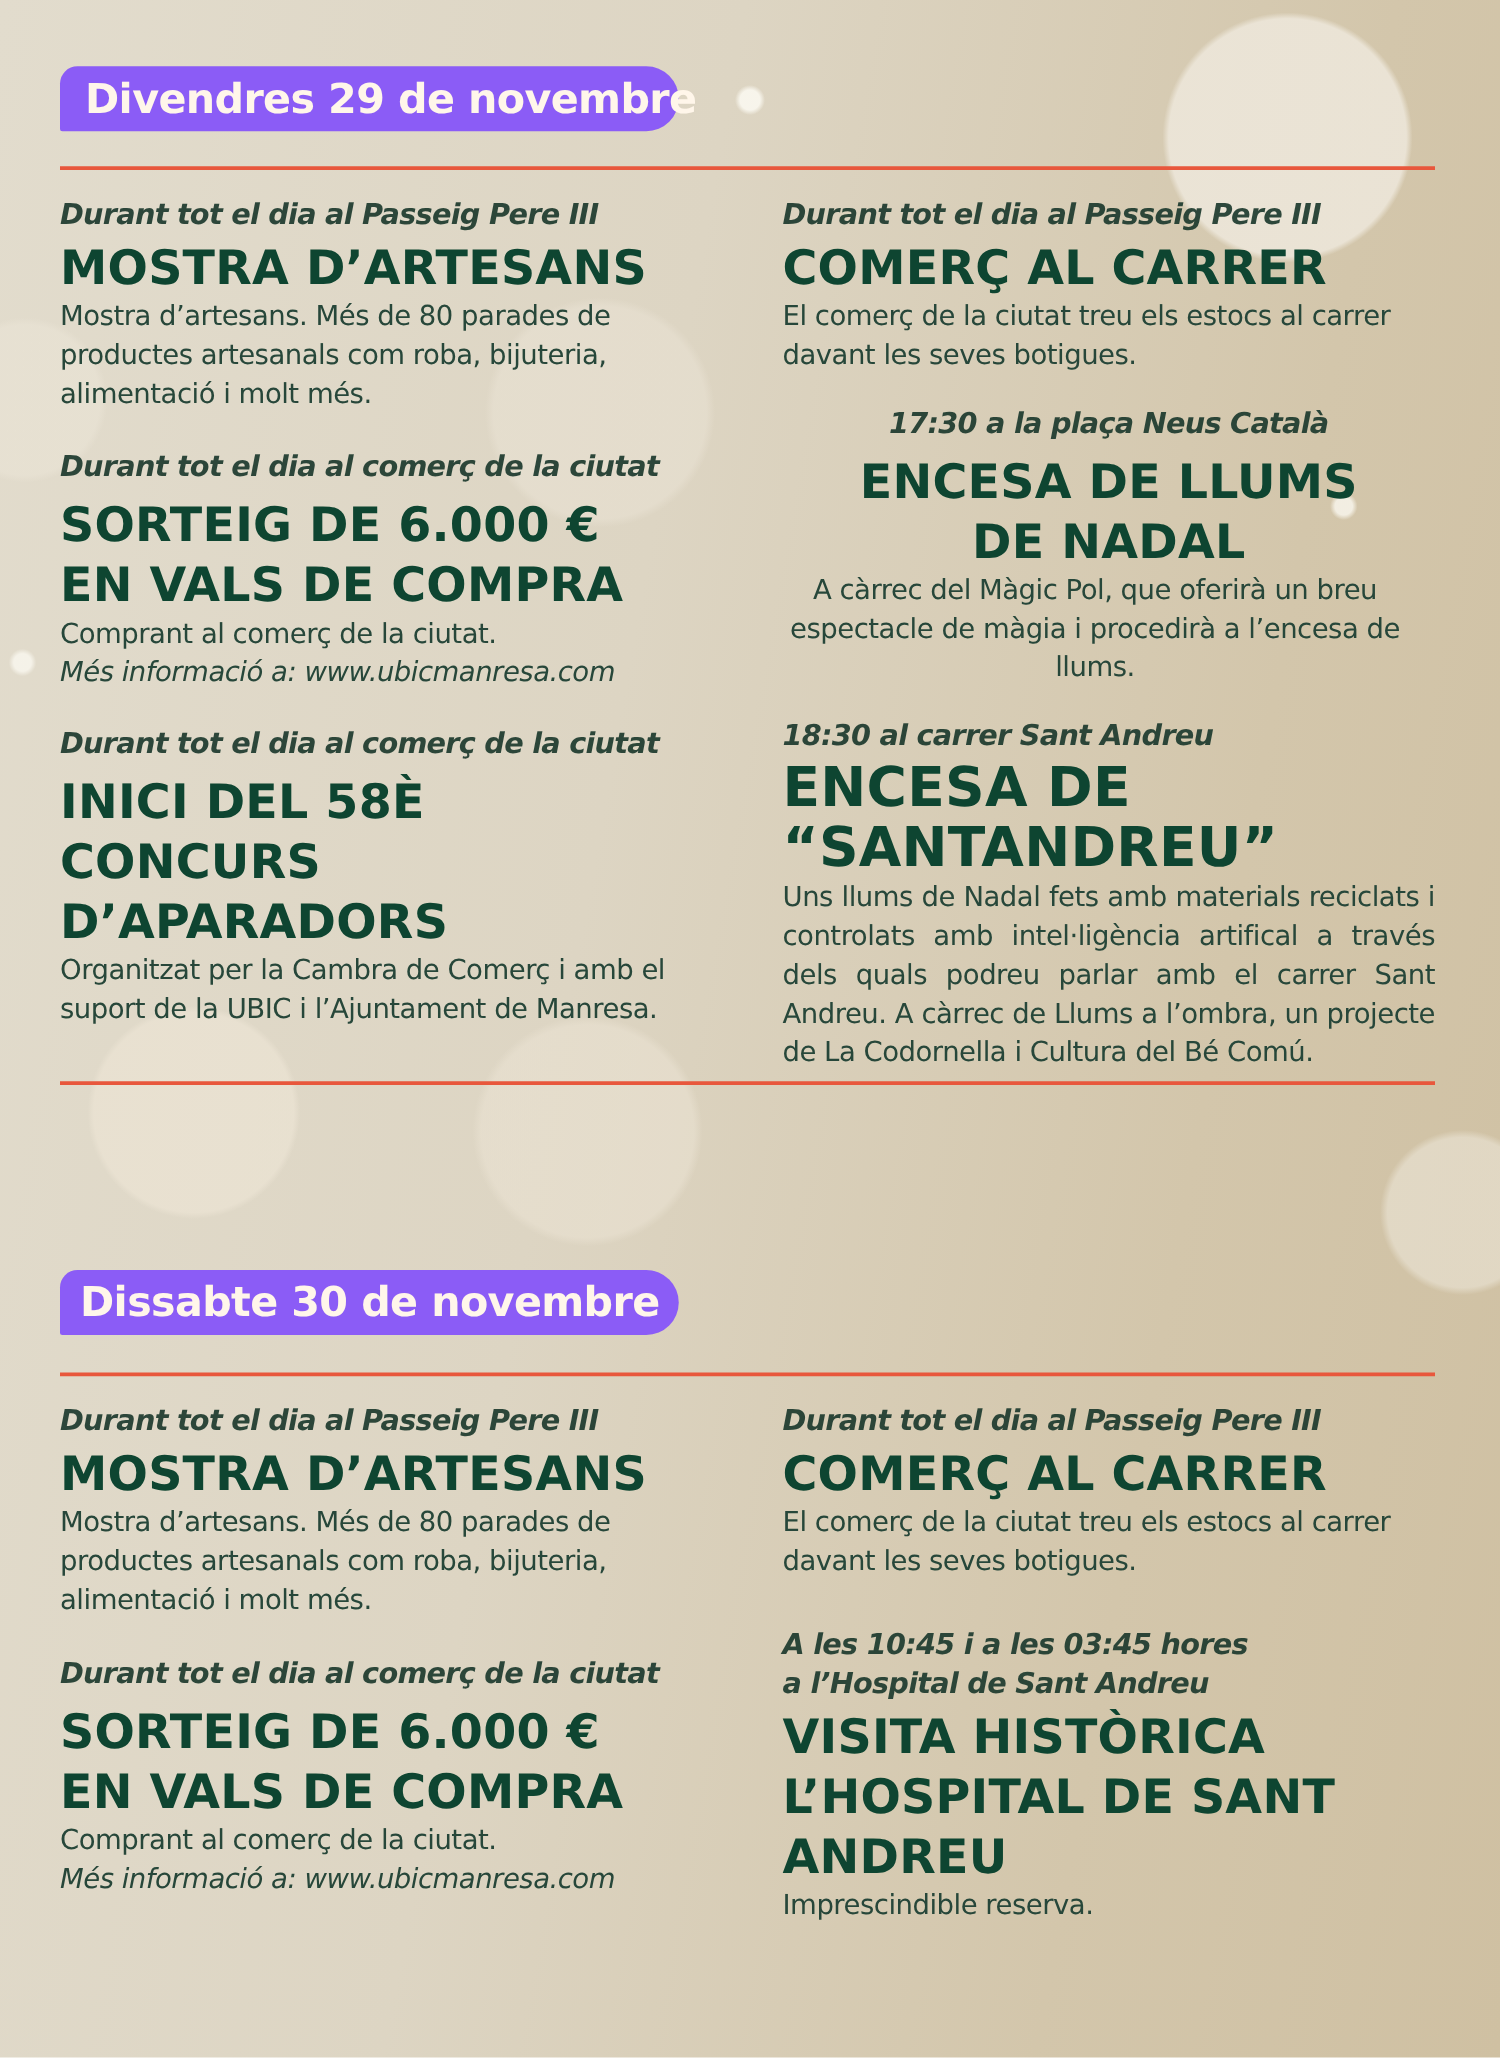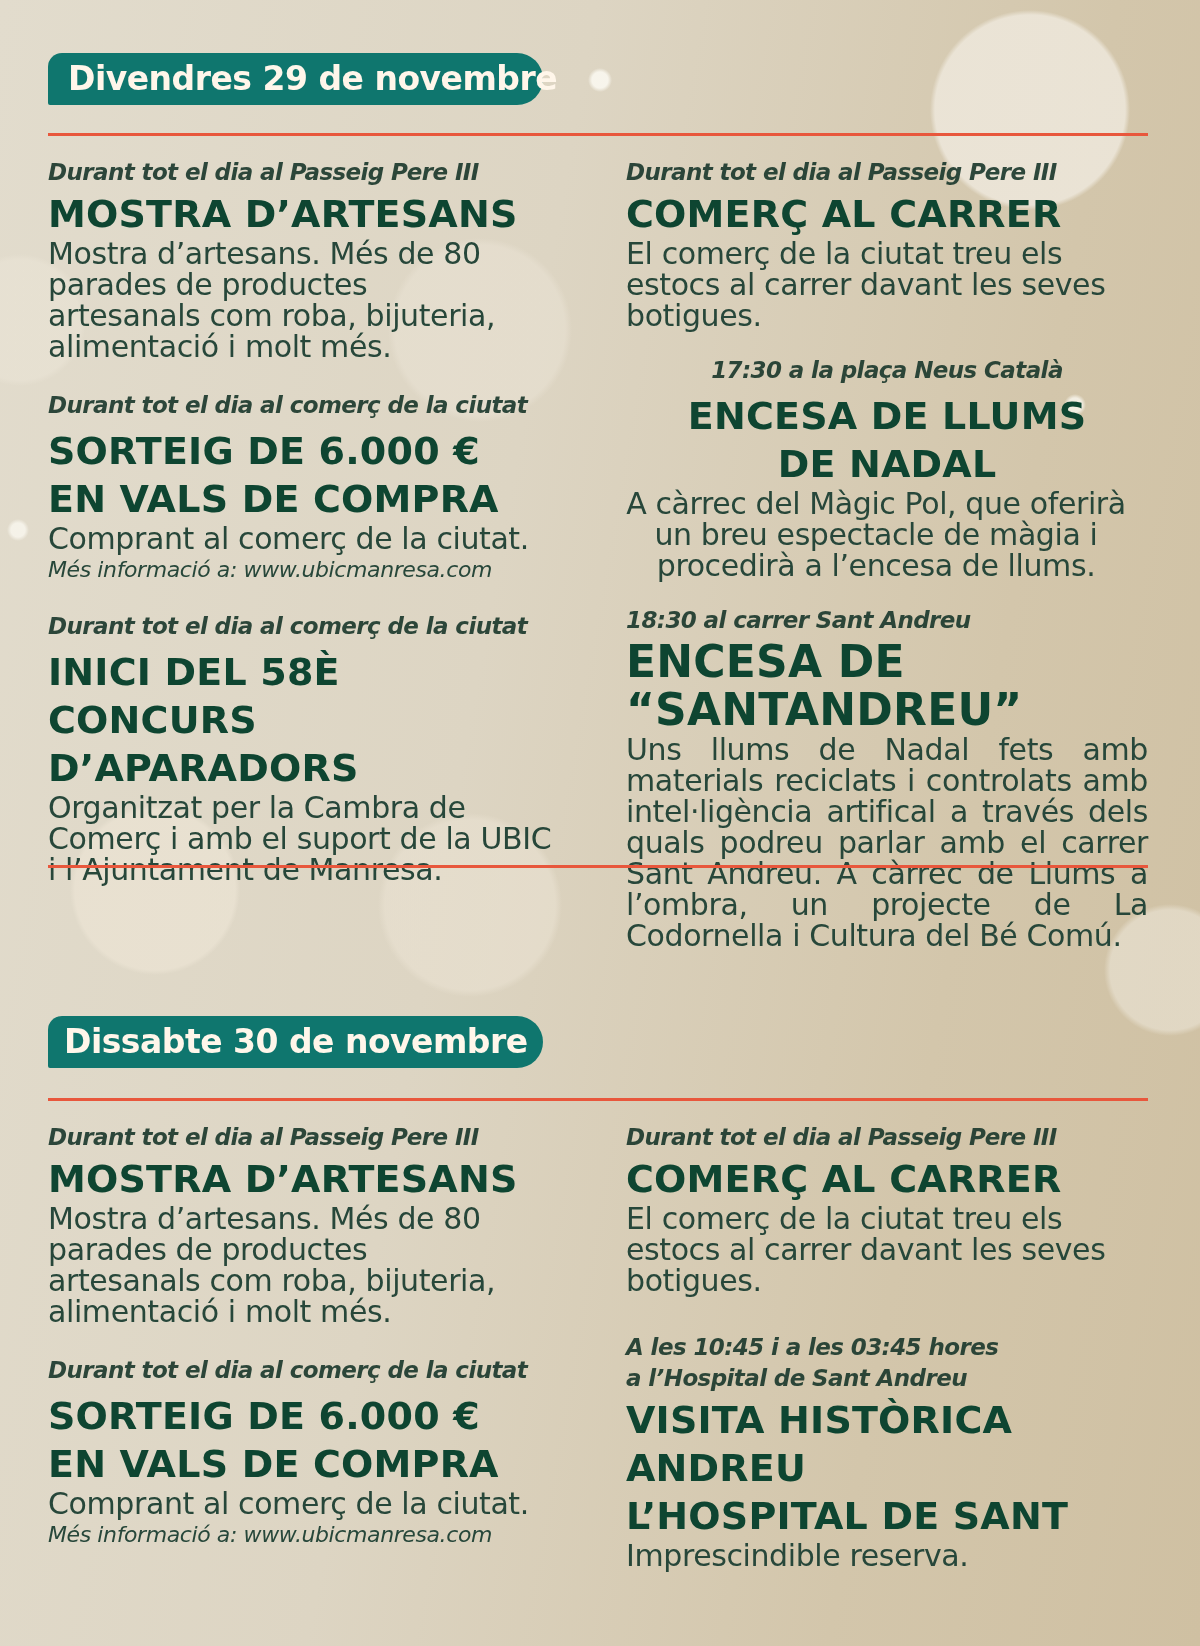--- a/index.html
+++ b/index.html
@@ -14,38 +14,38 @@
       radial-gradient(circle at 1170px 970px, rgba(236,230,216,0.6) 0 60px, rgba(236,230,216,0) 66px),
       radial-gradient(circle at 20px 320px, rgba(236,230,216,0.5) 0 60px, rgba(236,230,216,0) 66px),
       radial-gradient(circle at 600px 80px, rgba(250,248,240,0.9) 0 8px, rgba(250,248,240,0) 12px),
       radial-gradient(circle at 1075px 405px, rgba(250,248,240,0.8) 0 7px, rgba(250,248,240,0) 11px),
       radial-gradient(circle at 18px 530px, rgba(250,248,240,0.8) 0 7px, rgba(250,248,240,0) 11px),
       linear-gradient(100deg, #e2dccd 0%, #ddd5c3 40%, #d3c6ab 75%, #cfc0a2 100%);
   }
   .day { position: absolute; left: 48px; width: 1100px; }
   .badge {
     position: absolute; left: 0; height: 52px;
-    background: #0f766e; color: #fff6ea;
+    background: #8b5cf6; color: #fff6ea;
     border-radius: 14px 26px 26px 2px;
     font-weight: bold; font-size: 33px; line-height: 52px;
     box-sizing: border-box; white-space: nowrap; letter-spacing: -0.5px;
   }
   .rule { position: absolute; left: 0; width: 1100px; height: 3px; background: #e8573c; }
   .col { position: absolute; width: 510px; }
   .col.right { left: 578px; width: 522px; }
   .event { margin-bottom: 0; }
   .when {
     font-style: italic; color: #1d3a2e; font-size: 23px; line-height: 31px;
     letter-spacing: -0.6px; font-weight: bold; opacity: 0.92;
   }
   .title {
     font-weight: bold; color: #0e4531; font-size: 38px; line-height: 48px;
     letter-spacing: 0.2px; margin-top: 2px;
   }
-  .desc { color: #27473a; font-size: 30px; line-height: 31px; letter-spacing: -0.4px; }
+  .desc { color: #27473a; font-size: 22px; line-height: 31px; letter-spacing: -0.4px; }
   .desc.justify { text-align: justify; }
   .more { font-style: italic; color: #27473a; font-size: 22px; line-height: 31px; letter-spacing: -0.4px; }
 </style>
 </head>
 <body>
 
 <section class="day" style="top:0;">
   <div class="badge" style="top:53px; width:495px; padding-left:20px;">
     <span>Divendres 29 de novembre</span>
   </div>
@@ -118,18 +118,18 @@
   <div class="col right" style="top:1122px;">
     <div class="event">
       <div class="when">Durant tot el dia al Passeig Pere III</div>
       <div class="title">COMERÇ AL CARRER</div>
       <div class="desc" style="width:500px;">El comerç de la ciutat treu els estocs al carrer davant les seves botigues.</div>
     </div>
     <div class="event" style="margin-top:36px;">
       <div class="when">A les 10:45 i a les 03:45 hores</div>
       <div class="when">a l’Hospital de Sant Andreu</div>
       <div class="title">VISITA HISTÒRICA</div>
+      <div class="title" style="margin-top:0;">L’HOSPITAL DE SANT</div>
       <div class="title" style="margin-top:0;">ANDREU</div>
-      <div class="title" style="margin-top:0;">L’HOSPITAL DE SANT</div>
       <div class="desc">Imprescindible reserva.</div>
     </div>
   </div>
 </section>
 
 </body></html>

